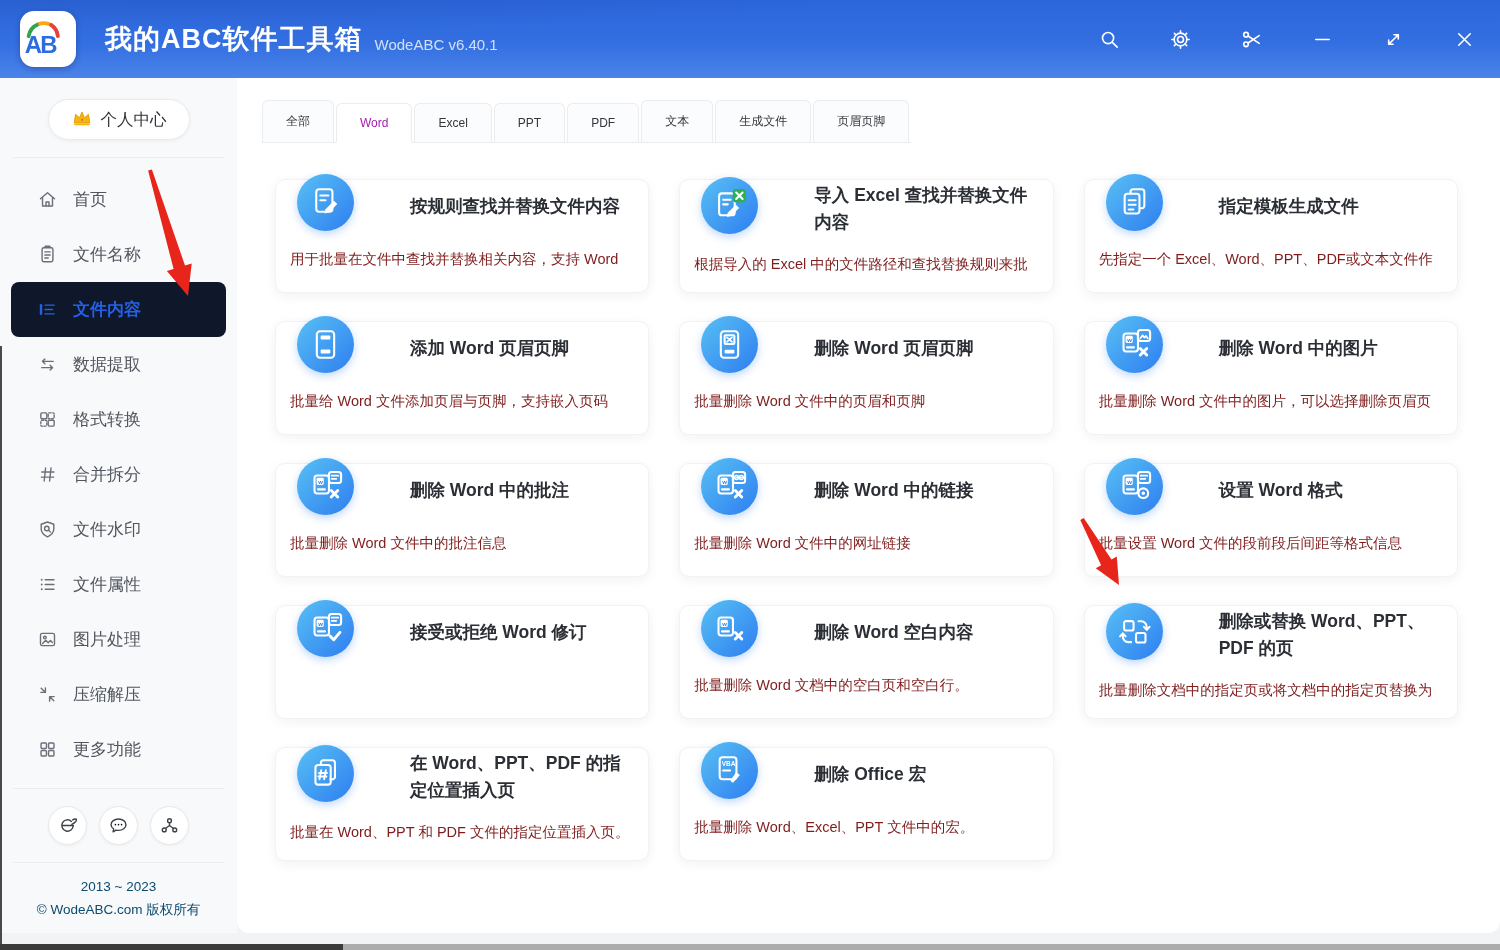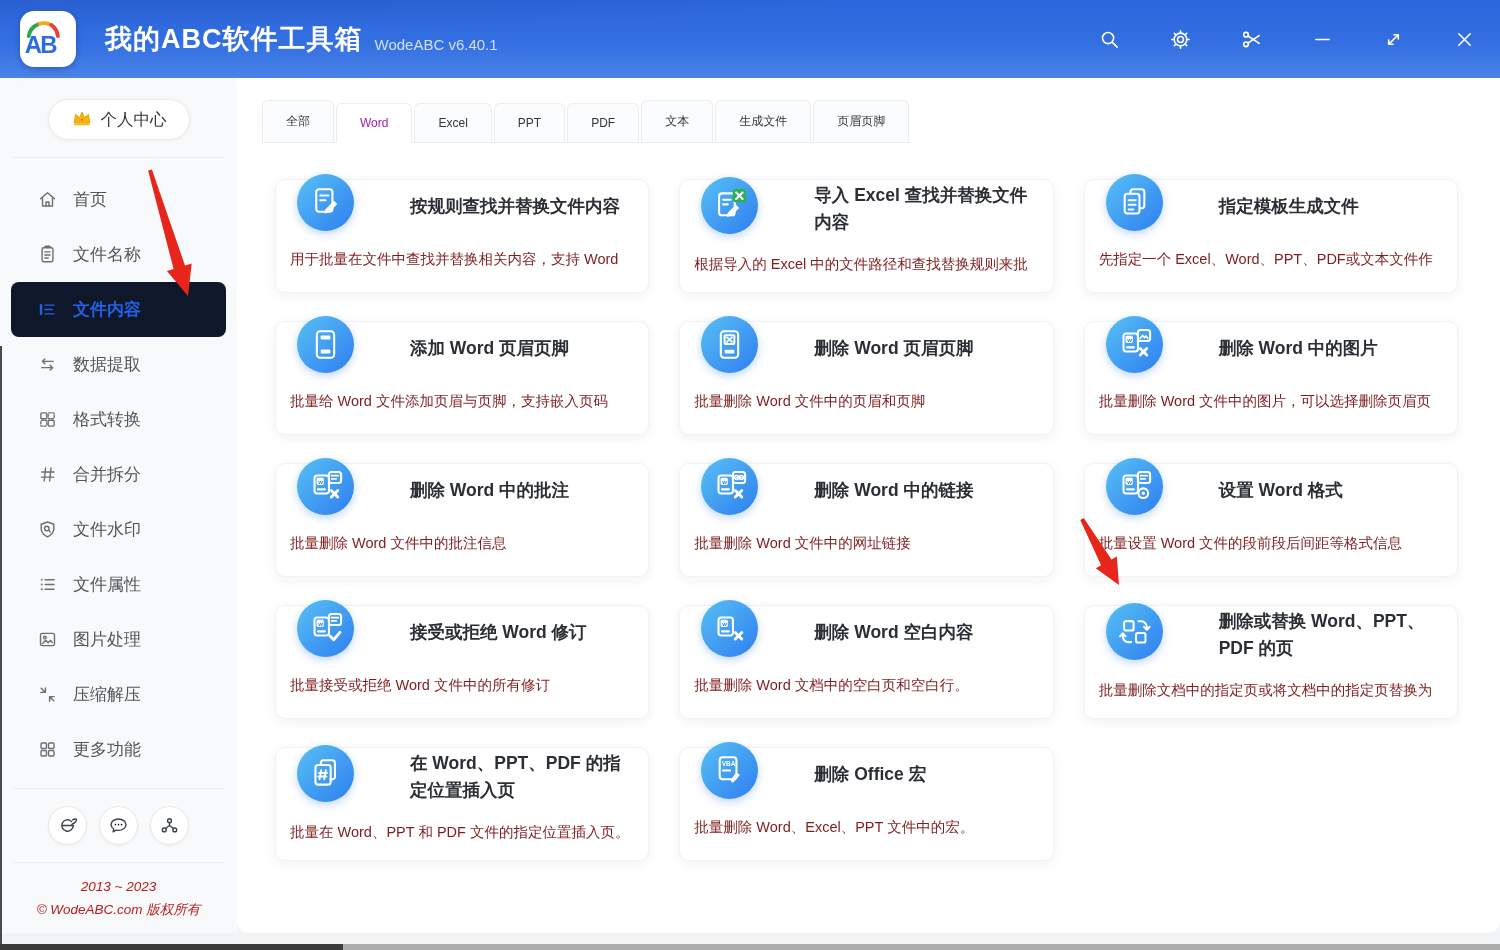--- a/index.html
+++ b/index.html
@@ -32,21 +32,21 @@
   .side-divider { height:1px; background:#ECEDEF; margin:0 13px; }
   .side-nav { padding-top:14px; }
   .nav-item { display:flex; align-items:center; gap:15px; height:55px; margin:0 11px; padding-left:26px; border-radius:8px; font-size:17px; color:#51565E; cursor:pointer; }
   .nav-item svg { width:21px; height:21px; stroke:currentColor; fill:none; stroke-width:1.6; stroke-linecap:round; stroke-linejoin:round; color:#6a6f78; }
   .nav-item.active { background:#0f172a; color:#2461E8; font-weight:700; }
   .nav-item.active svg { color:#2461E8; }
   .side-footer { margin-top:auto; padding-bottom:12px; }
   .circle-row { display:flex; justify-content:center; gap:12px; padding:17px 0; }
   .circle-btn { width:39px; height:39px; border-radius:50%; background:#fff; border:1px solid #E7E9EB; box-shadow:0 1px 3px rgba(0,0,0,.05); display:flex; align-items:center; justify-content:center; cursor:pointer; }
   .circle-btn svg { width:21px; height:21px; stroke:#3C4248; fill:none; stroke-width:1.6; stroke-linecap:round; stroke-linejoin:round; }
-  .copyright { text-align:center; font-size:13.5px; color:#b91c1c; line-height:23px; padding-top:12px;font-style:italic; }
+  .copyright { text-align:center; font-size:13.5px; color:#0c4a6e; line-height:23px; padding-top:12px; }
 
   
   .main { flex:1; background:#fff; border-radius:0 0 12px 12px; padding:22px 0 0 25px; overflow:hidden; }
   .tabs { display:flex; width:max-content; border-bottom:1px solid #EAECEF; align-items:flex-end; }
   .tab { padding:12px 23px; font-size:12px; color:#33373d; background:#FBFCFD; border:1px solid #EAECEF; border-bottom:none; border-radius:6px 6px 0 0; margin-right:2px; cursor:pointer; position:relative; }
   .tab.active { background:#fff; color:#a21caf; margin-bottom:-1px; border-bottom:1px solid #fff; }
 
   .cards-grid { display:grid; grid-template-columns:repeat(3, 1fr); column-gap:30px; row-gap:28px; margin:36px 42px 0 13px; }
   .card { background:#fff; border:1px solid #F1F2F4; border-radius:10px; box-shadow:0 3px 12px rgba(30,40,80,.06); padding:0 14px 14px 14px; min-height:114px; cursor:pointer; }
   .card-head { display:flex; align-items:center; gap:18px; margin:-6px 0 0 7px; }
@@ -438,21 +438,20 @@
                   <rect x="8.3" y="8.5" width="6.2" height="6.2" rx="1.2" fill="#fff" stroke="none"></rect>
                   <text x="9.7" y="13.5" font-size="5.2" font-weight="bold" fill="#2E7EF0" stroke="none" font-family="sans-serif">w</text>
                   <path d="M9.5 18.5h6"></path>
                   <rect x="19" y="3.5" width="10.5" height="9.5" rx="2.2"></rect>
                   <path d="M21.3 6.6h5.8 M21.3 9.4h4" stroke-width="1.5"></path>
                   <path d="M20 22.6l3.1 3.1 5.4-6.4" stroke-width="2.5"></path>
                 </svg>
               </div>
               <div class="card-title">接受或拒绝 Word 修订</div>
             </div>
-            <div class="card-desc">批量接受或拒绝 Word 文件中的所有修订</div>
           </div>
           <div class="card">
             <div class="card-head">
               <div class="icon-circle">
                 <svg viewBox="0 0 32 32">
                   <rect x="6.5" y="6.5" width="12.5" height="15.5" rx="2.3"></rect>
                   <rect x="8.3" y="8.5" width="6.2" height="6.2" rx="1.2" fill="#fff" stroke="none"></rect>
                   <text x="9.7" y="13.5" font-size="5.2" font-weight="bold" fill="#2E7EF0" stroke="none" font-family="sans-serif">w</text>
                   <path d="M9.5 18.5h6"></path>
                   <path d="M21 19.5l5.6 5.6 M26.6 19.5 21 25.1" stroke-width="2.5"></path>

